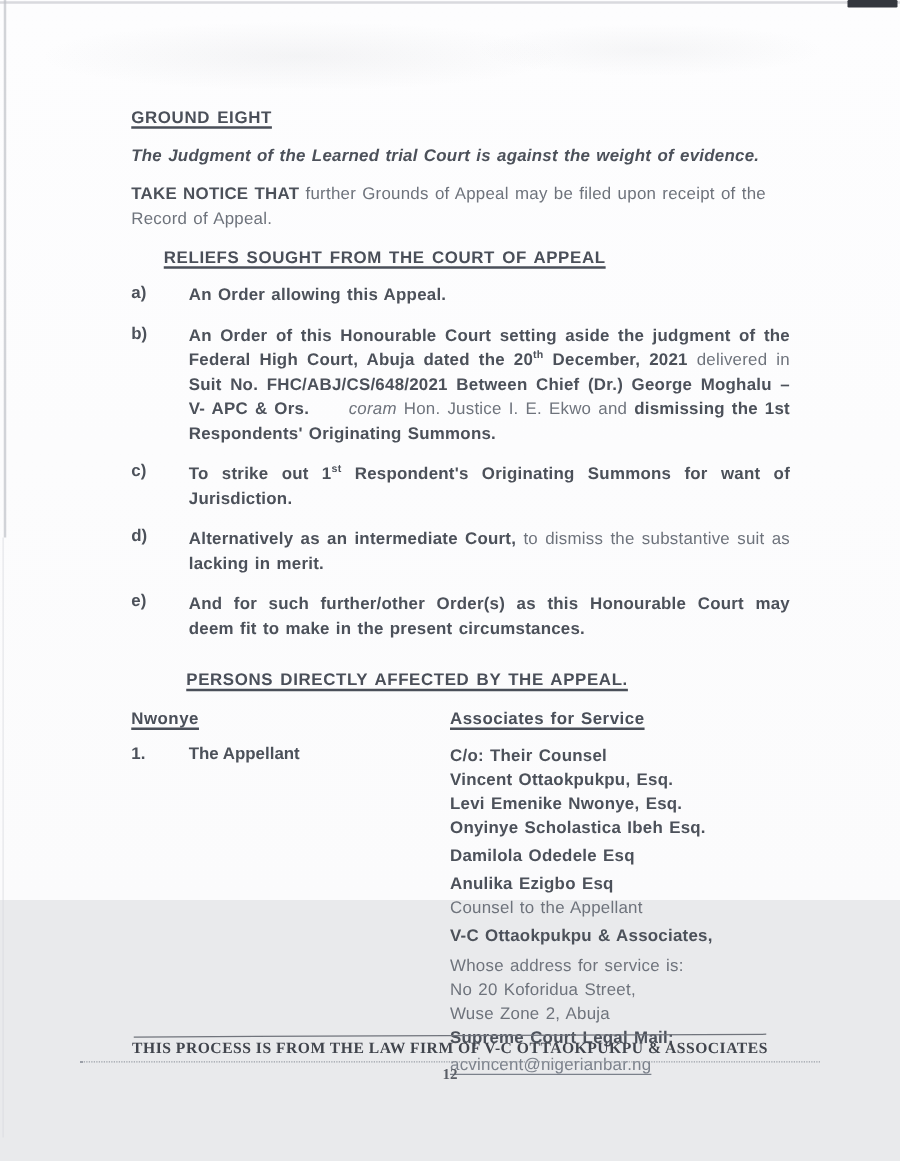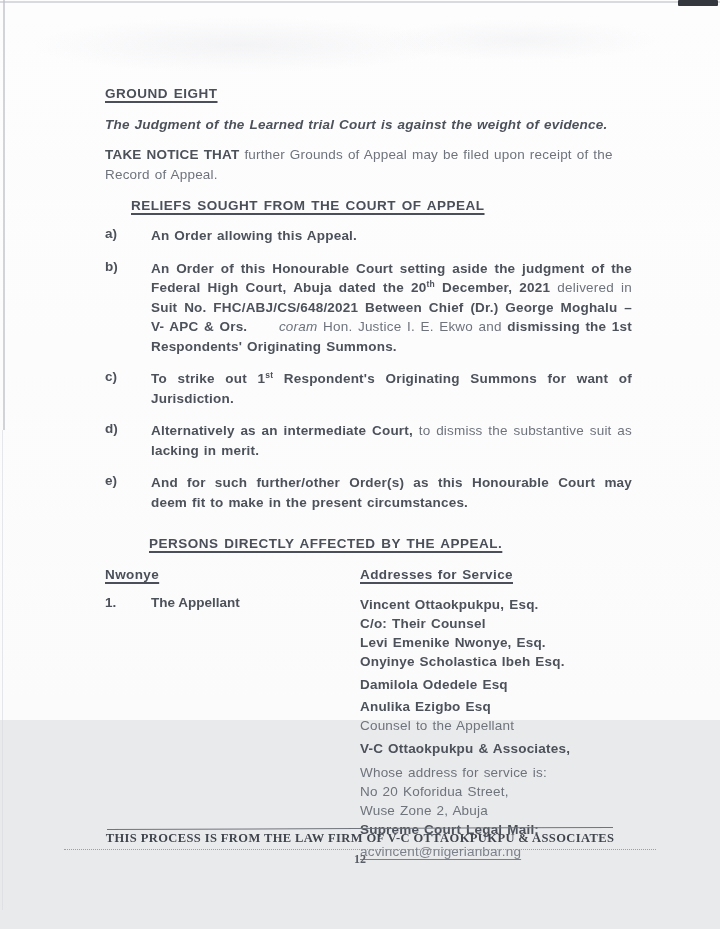--- a/index.html
+++ b/index.html
@@ -112,29 +112,29 @@
 
     <div class="li">
       <span class="lbl">e)</span>
       <span class="txt para just b">And for such further/other Order(s) as this Honourable Court may deem fit to make in the present circumstances.</span>
     </div>
 
     <div class="hd persons-head">PERSONS DIRECTLY AFFECTED BY THE APPEAL.</div>
 
     <div class="cols-head">
       <div class="c1 col-h">Nwonye</div>
-      <div class="c2 col-h">Addresses for Service</div>
+      <div class="c2 col-h">Associates for Service</div>
     </div>
 
     <div class="prow">
       <div class="pnum">1.</div>
       <div class="pname">The Appellant</div>
       <div class="paddr">
+        <div class="aline b">C/o: Their Counsel</div>
         <div class="aline b">Vincent Ottaokpukpu, Esq.</div>
-        <div class="aline b">C/o: Their Counsel</div>
         <div class="aline b">Levi Emenike Nwonye, Esq.</div>
         <div class="aline b">Onyinye Scholastica Ibeh Esq.</div>
         <div class="aline b sp">Damilola Odedele Esq</div>
         <div class="aline b sp">Anulika Ezigbo Esq</div>
         <div class="aline light">Counsel to the Appellant</div>
         <div class="aline b sp">V-C Ottaokpukpu &amp; Associates,</div>
         <div class="aline light sp2">Whose address for service is:</div>
         <div class="aline light">No 20 Koforidua Street,</div>
         <div class="aline light">Wuse Zone 2, Abuja</div>
         <div class="aline b">Supreme Court Legal Mail:</div>

